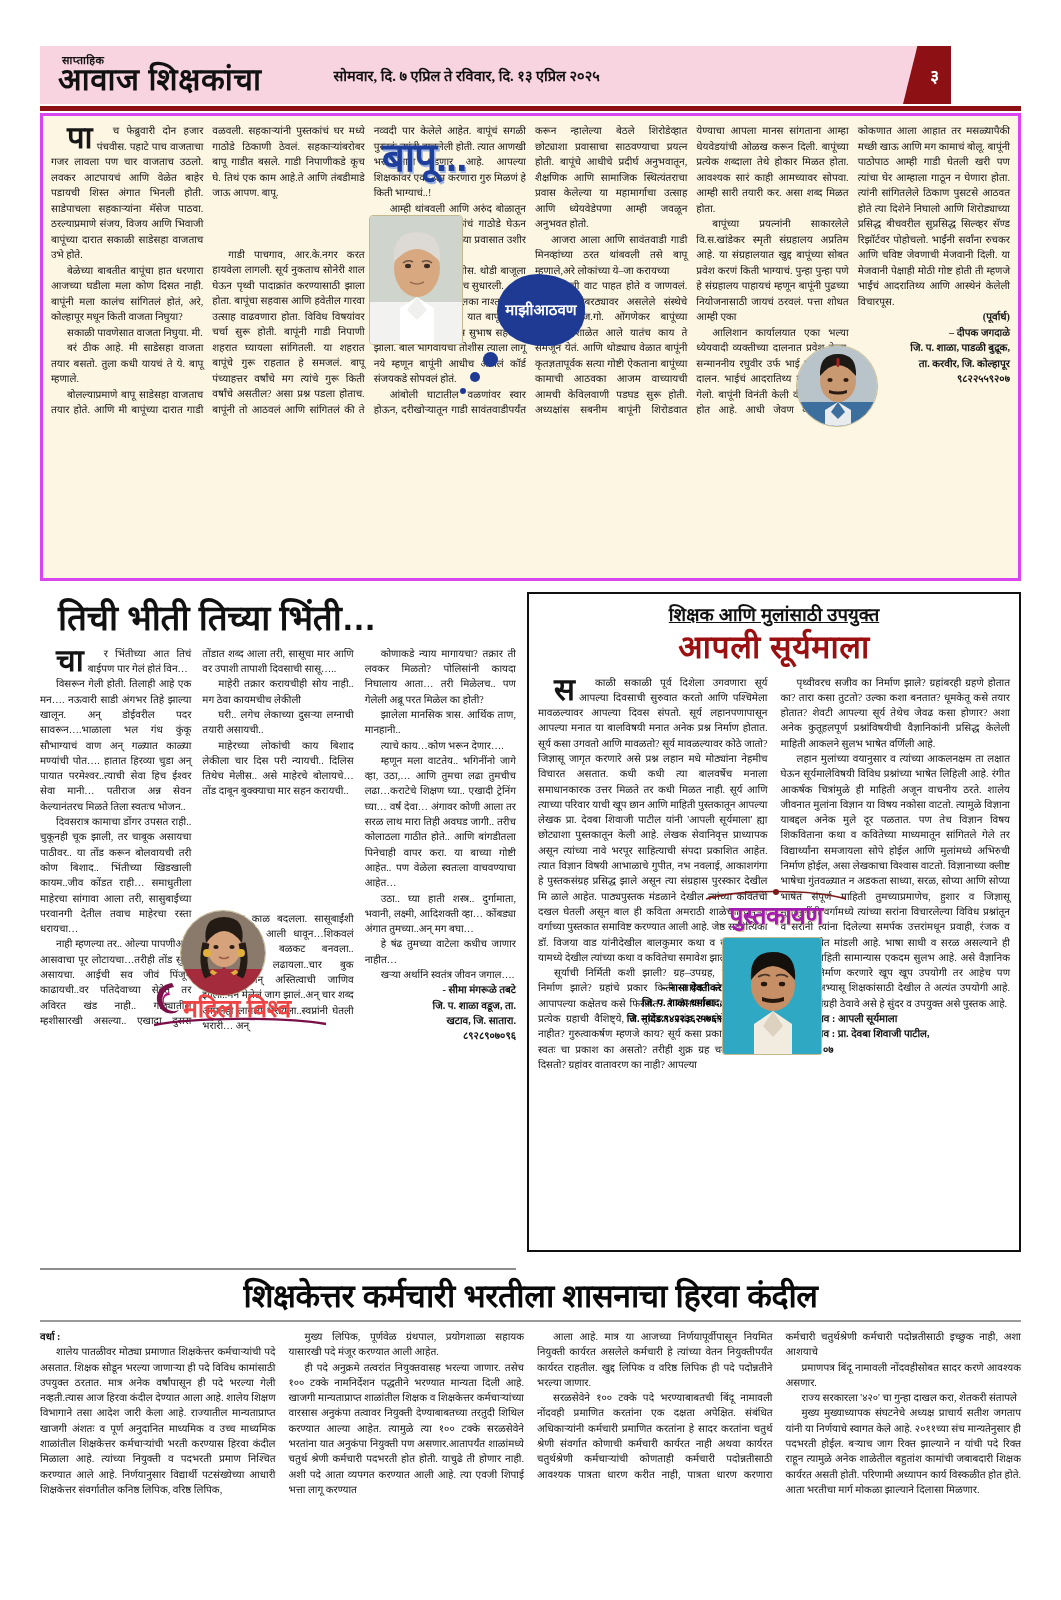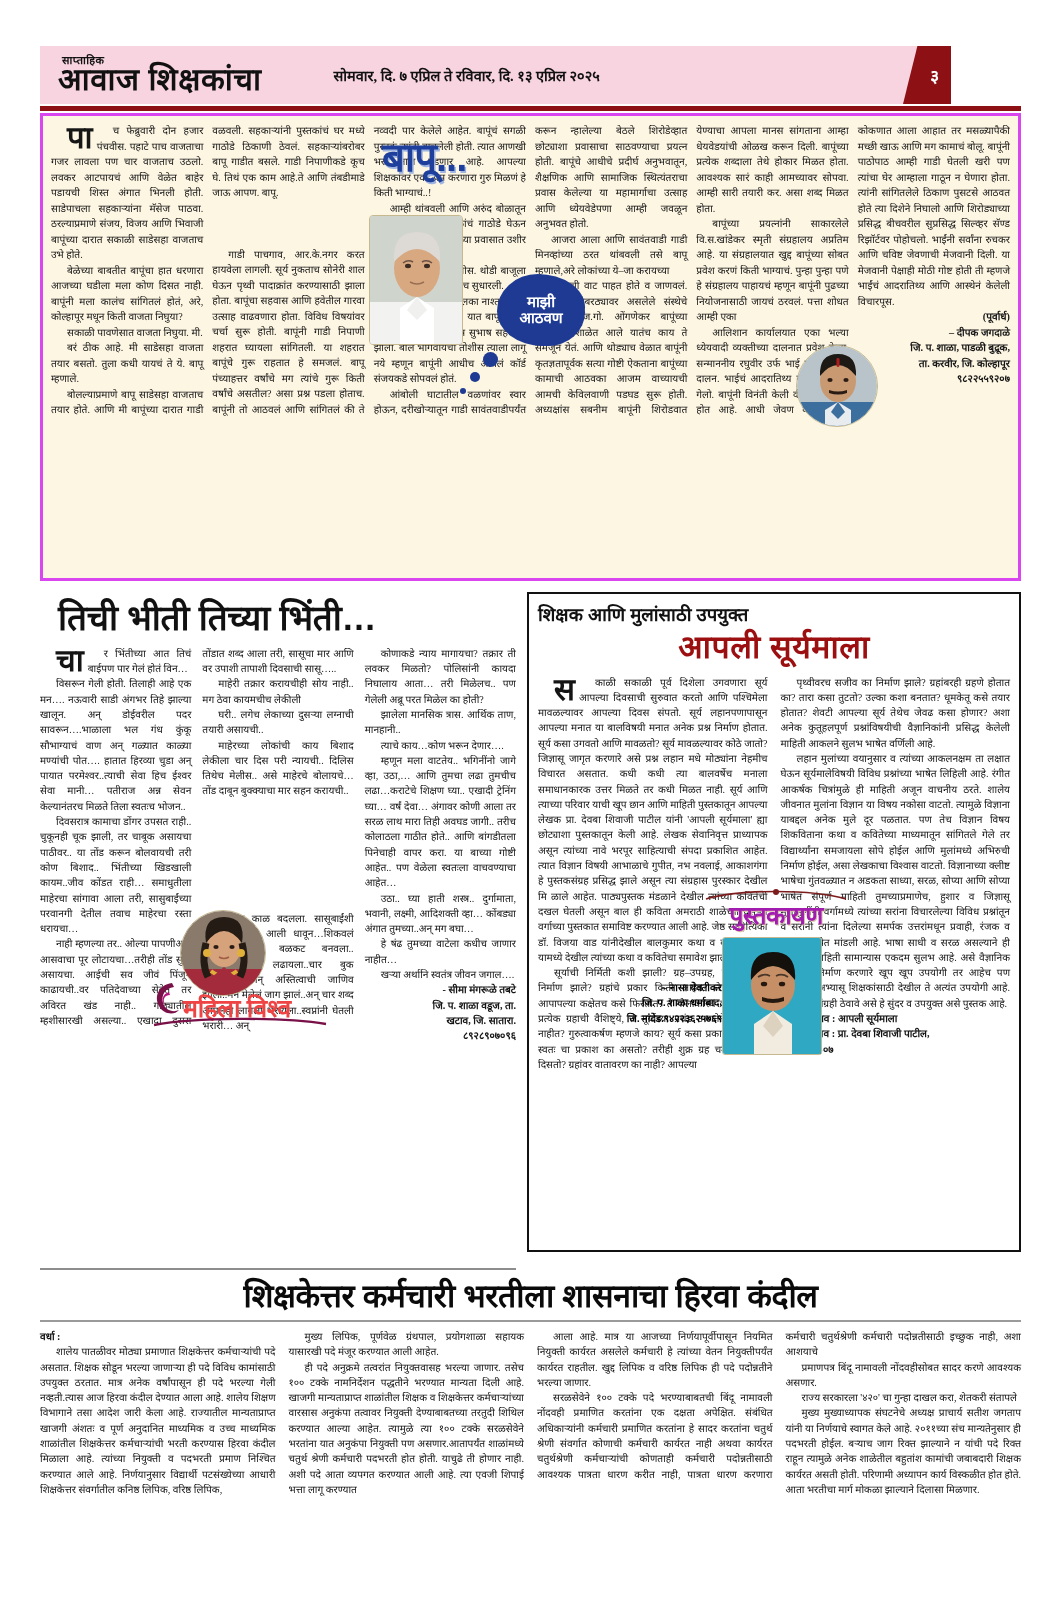--- a/index.html
+++ b/index.html
@@ -77,23 +77,24 @@
     position: absolute; left: 40px; top: 1268px; width: 476px; height: 2px;
     background: #8d8d8d;
   }
 
   
   .art3 {
     position: absolute; left: 527px; top: 592px; width: 494px; height: 660px;
     background: #fff; border: 2px solid #111; padding: 9px 9px 6px 9px;
   }
   .art3-sub {
-    font-size: 18.5px; font-weight: bold; color: #111;
+    text-align: center; font-size: 18.5px; font-weight: bold; color: #111;
     font-family: "Liberation Sans","DejaVu Sans",sans-serif;
     line-height: 1.25;
+    text-decoration: underline;
   }
   .art3-title {
     text-align: center; font-size: 32px; font-weight: bold; color: #9c0f11;
     font-family: "Liberation Sans","DejaVu Sans",sans-serif;
     line-height: 1.2; margin-top: 2px; letter-spacing: .5px;
   }
   .art3-cols {
     margin-top: 8px; column-count: 2; column-gap: 13px;
     height: 588px; font-size: 10.2px; line-height: 1.5;
     text-align: justify; color: #141414;
@@ -130,21 +131,21 @@
   
   .bapu-title {
     font-size: 40px; font-weight: bold; color: #1f3f9c;
     font-family: "Liberation Sans","DejaVu Sans",sans-serif;
     position: absolute; left: 382px; top: 128px; letter-spacing: -1px;
     text-shadow: 1.5px 1.5px 0 #9fb4e0;
   }
   .badge-athvan {
     position: absolute; left: 500px; top: 277px; width: 82px; height: 66px;
     background: #1f3a93; color: #fff;
-    display: flex; flex-direction: column; align-items: center;
+    display: flex; flex-direction: row; align-items: center;
     justify-content: center; text-align: center;
     font-family: "Liberation Sans","DejaVu Sans",sans-serif;
     font-size: 15px; font-weight: bold; line-height: 1.05;
     border-radius: 46% 54% 48% 52% / 52% 46% 54% 48%;
     box-shadow: 0 0 0 3px #1f3a93, 5px 5px 0 -2px #1f3a93;
   }
   .badge-dot {
     position: absolute; background: #1f3a93; border-radius: 50%;
   }
   .photo {

